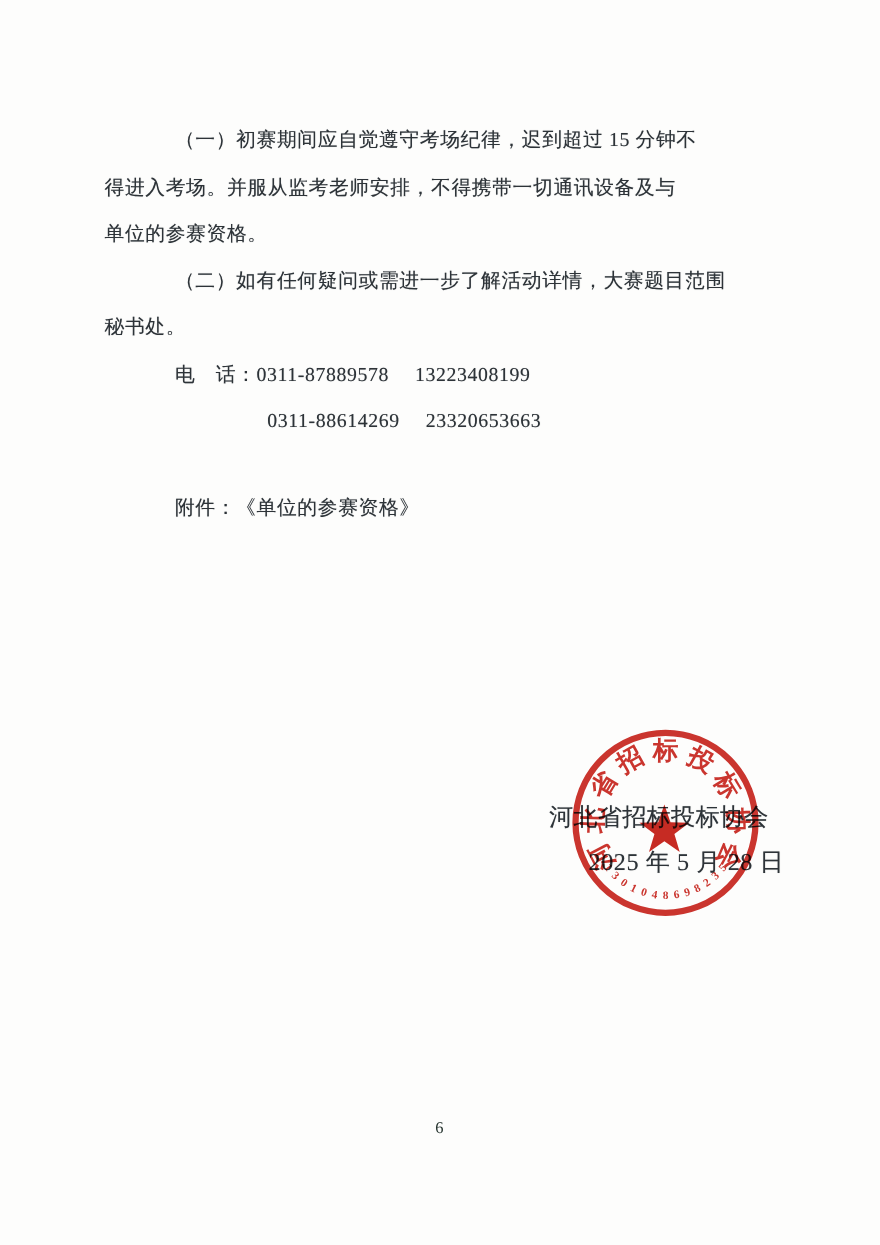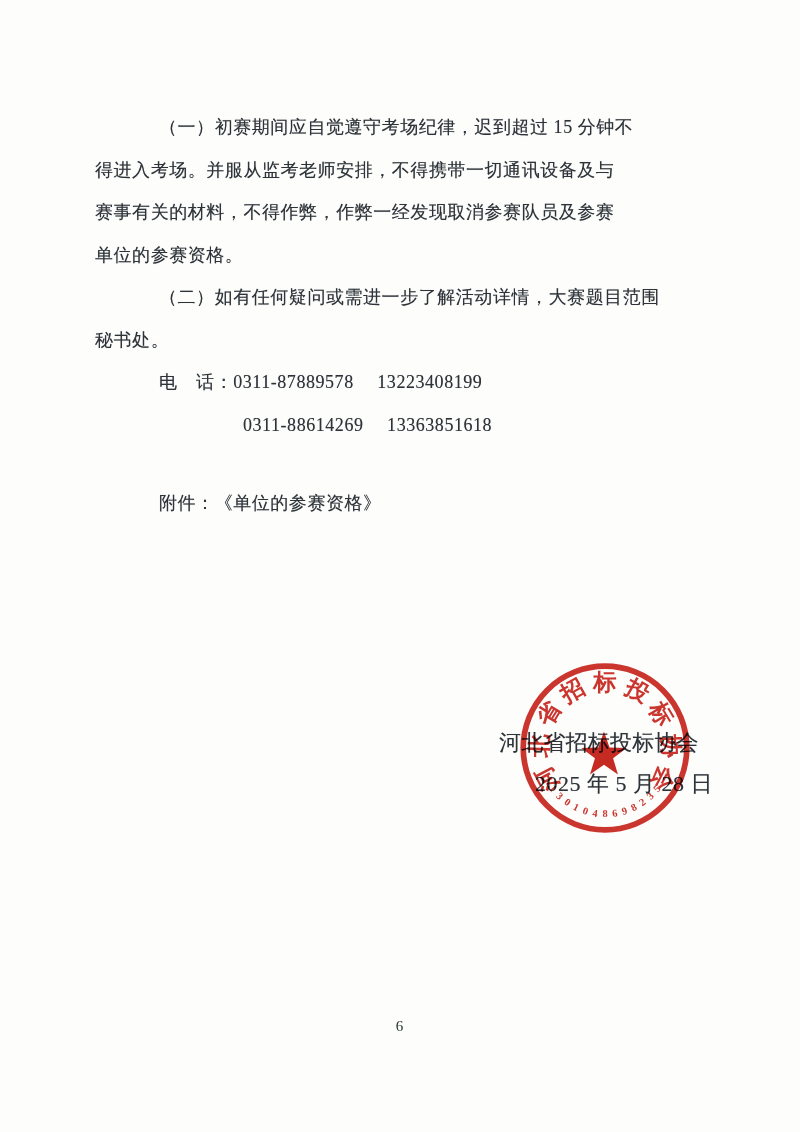--- a/index.html
+++ b/index.html
@@ -44,26 +44,25 @@
   }
 </style>
 </head>
 <body>
 
 <div class="page">
 
   <main class="body-block">
     <p class="line indent">（一）初赛期间应自觉遵守考场纪律，迟到超过 15 分钟不</p>
     <p class="line">得进入考场。并服从监考老师安排，不得携带一切通讯设备及与</p>
-    <p class="line">赛事有关的材料，不得作弊，作弊一经发现取消参赛队员及参赛</p>
     <p class="line">单位的参赛资格。</p>
     <p class="line indent">（二）如有任何疑问或需进一步了解活动详情，大赛题目范围</p>
     <p class="line">秘书处。</p>
     <p class="line indent">电　话：0311-87889578　 13223408199</p>
-    <p class="line indent2">0311-88614269　 13363851618</p>
+    <p class="line indent2">0311-88614269　 23320653663</p>
     <p class="line indent attachment">附件：《单位的参赛资格》</p>
   </main>
 
   <div class="seal">
     <svg viewBox="0 0 170 170" width="176" height="176">
       <defs>
         <path id="sealTopArc" d="M 45.4 124.6 A 56 56 0 1 1 124.6 124.6" fill="none"></path>
         <path id="sealBottomArc" d="M 27 118.5 A 67 67 0 0 0 143 118.5" fill="none"></path>
       </defs>
       <circle cx="85" cy="85" r="79" fill="none" stroke-width="5.5" stroke="#c8251e"></circle>

